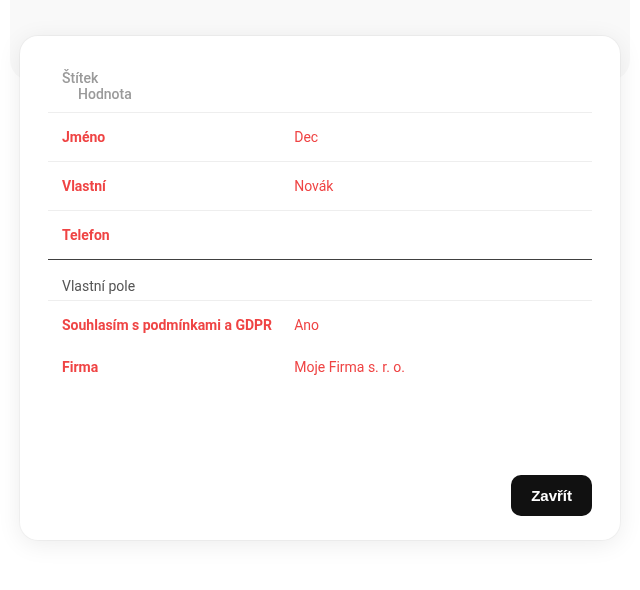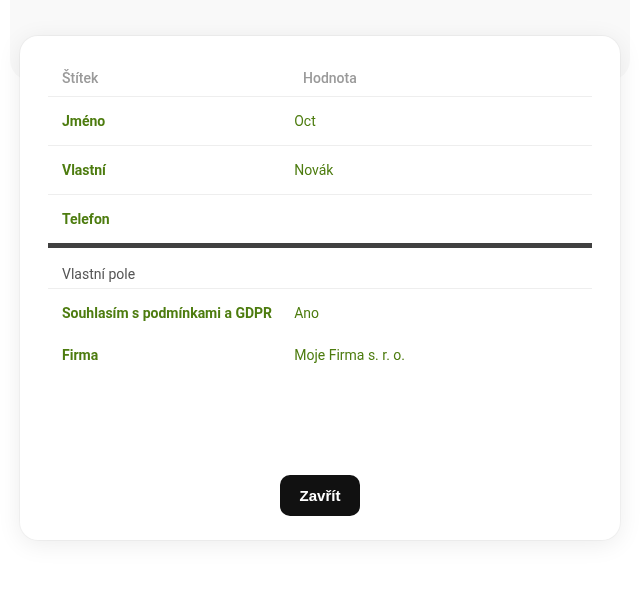--- a/index.html
+++ b/index.html
@@ -62,58 +62,59 @@
     .close-btn svg {
       width: 16px;
       height: 16px;
     }
     .table-head {
       display: flex;
       padding: 10px 14px;
       color: #9a9a9a;
       font-size: 14px;
       font-weight: 500;
+      flex-direction: column;
     }
     .col-label {
       width: 45%;
     }
     .col-value {
       width: 55%;
       margin-left: 16px;
     }
     .row {
       display: flex;
       padding: 16px 14px;
       border-top: 1px solid #eeeeee;
       font-size: 14px;
-      color: #4d7c0f;
+      color: #ef4444;
     }
     .row .label {
       width: 45%;
       font-weight: 700;
     }
     .row .value {
       width: 55%;
       font-weight: 400;
       word-break: break-all;
     }
     .section-label {
       padding: 18px 14px 6px 14px;
       font-size: 14px;
       color: #555555;
-      border-top: 5px solid #404040;
+      border-top: 1px solid #404040;
     }
     .row.no-border {
       border-top: none;
       padding-top: 10px;
     }
     .modal-footer {
       margin-top: auto;
       display: flex;
-      justify-content: center;
+      justify-content: flex-end;
       padding-top: 20px;
     }
     .btn-close {
       background: #111111;
       color: #ffffff;
       border: none;
       border-radius: 10px;
       padding: 12px 20px;
       font-size: 15px;
       font-weight: 600;
@@ -128,21 +129,21 @@
 <div class="modal">
 
 
   <div class="table-head">
     <div class="col-label">Štítek</div>
     <div class="col-value">Hodnota</div>
   </div>
 
   <div class="row">
     <div class="label">Jméno</div>
-    <div class="value">Oct</div>
+    <div class="value">Dec</div>
   </div>
 
   <div class="row">
     <div class="label">Vlastní</div>
     <div class="value">Novák</div>
   </div>
 
   <div class="row">
     <div class="label">Telefon</div>
   </div>

